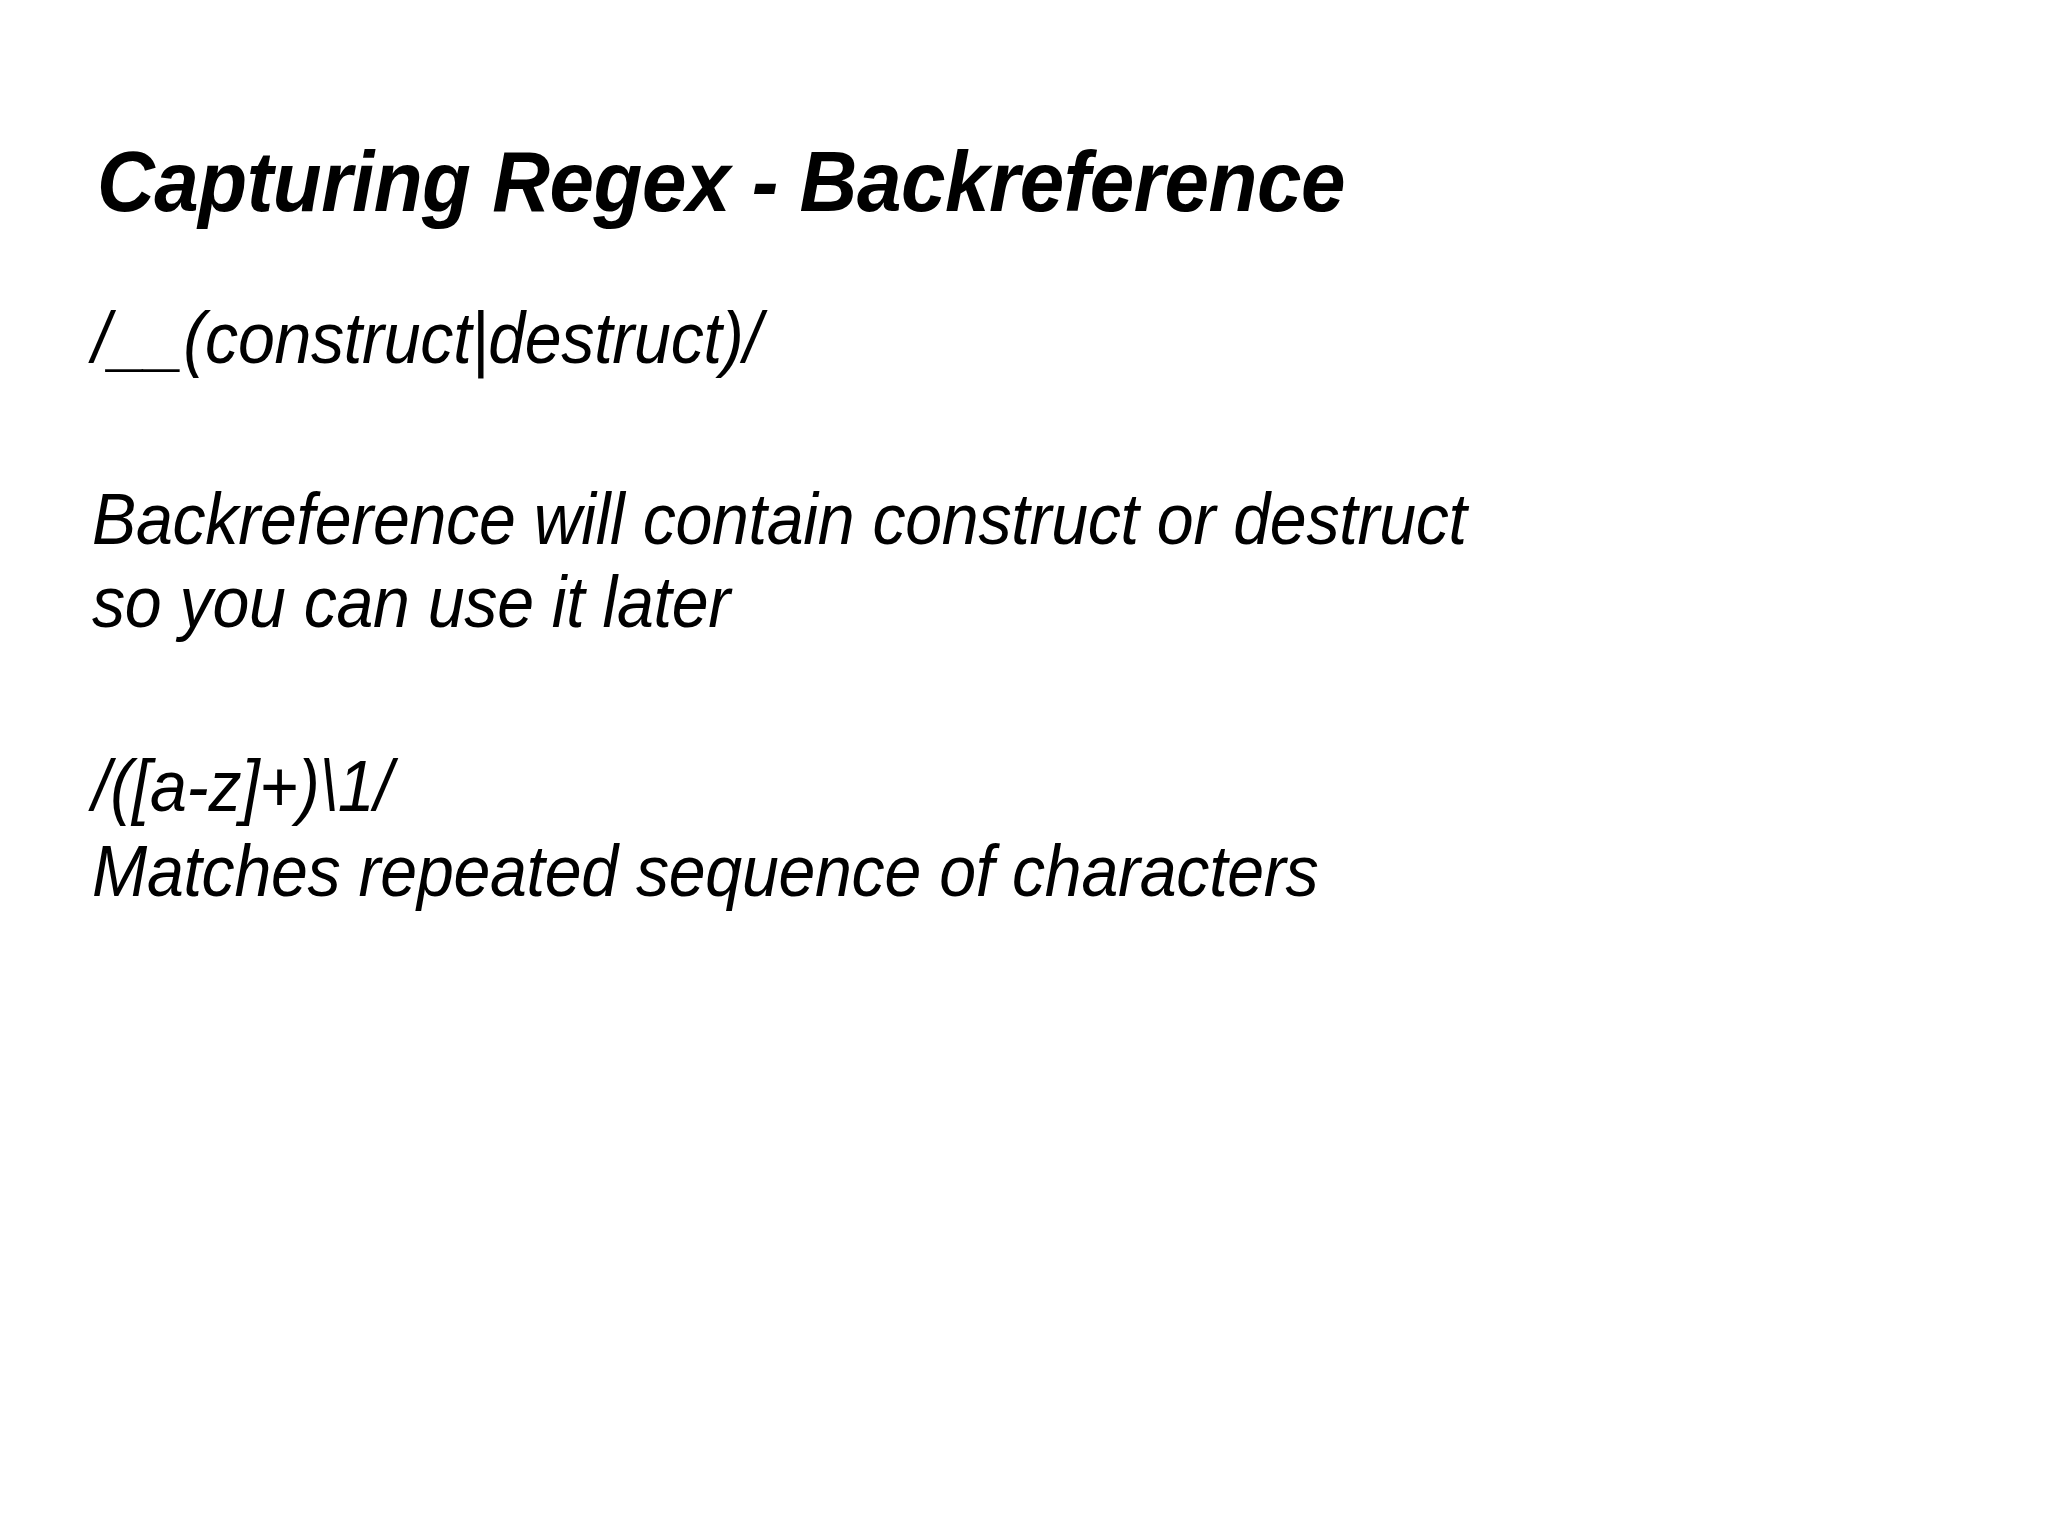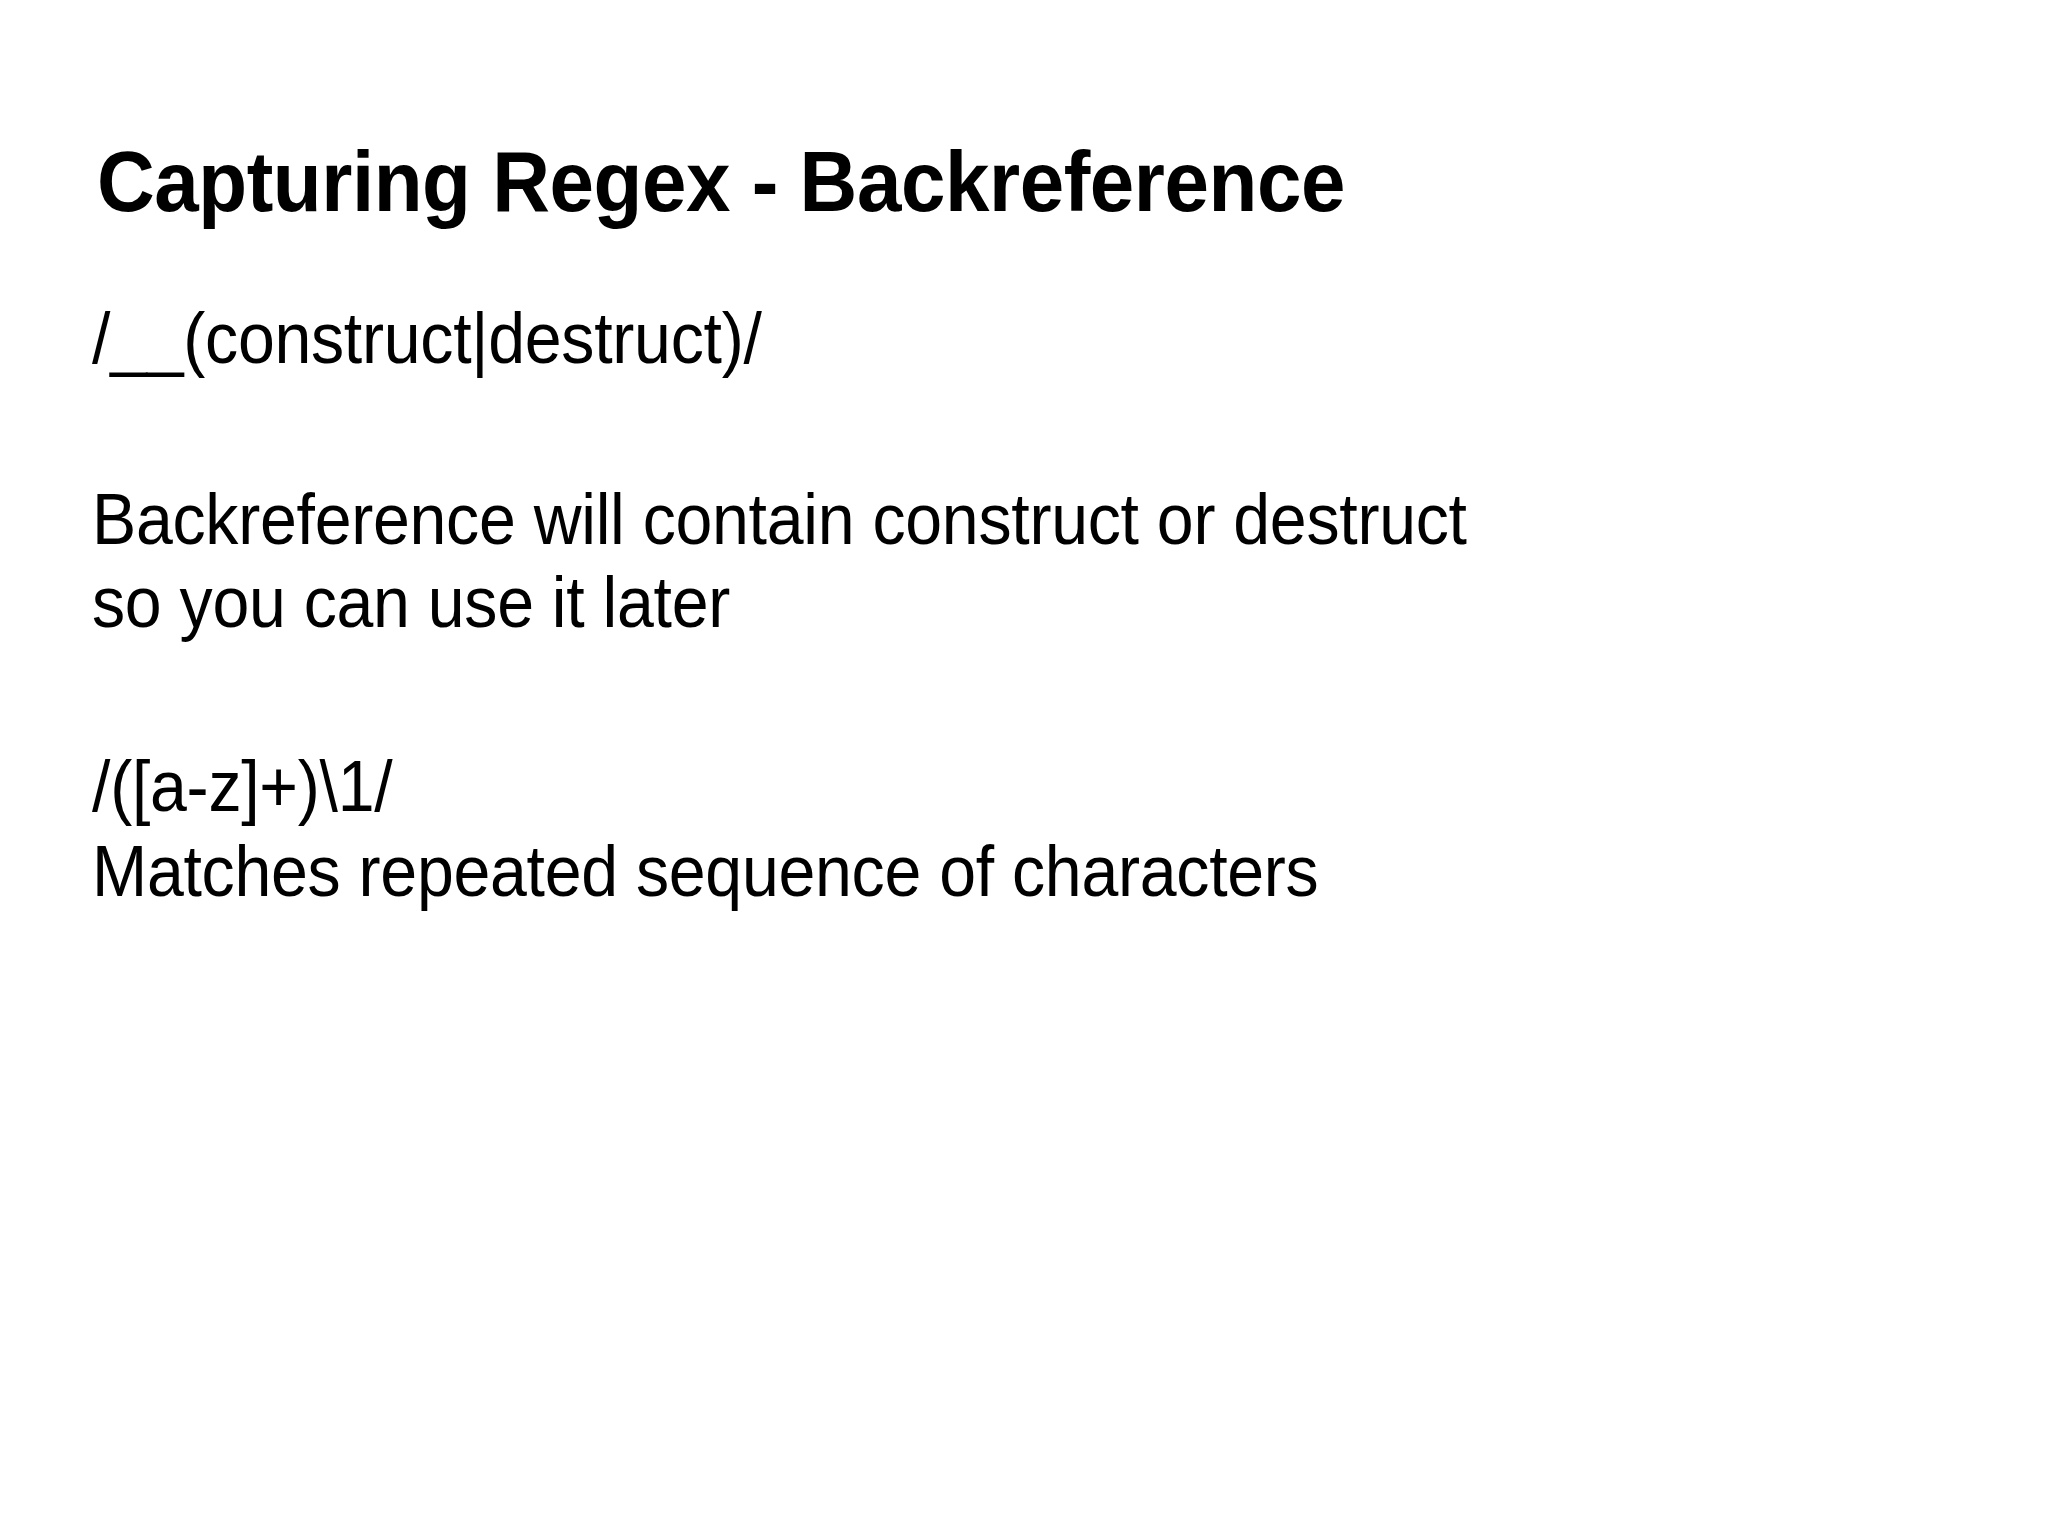--- a/index.html
+++ b/index.html
@@ -25,20 +25,21 @@
     box-sizing: border-box;
   }
 
   
   #slide-body {
     position: absolute;
     left: 92px;
     top: 0;
     width: 1900px;
     height: 100%;
+    font-style: italic;
   }
 
   
   .slide-title {
     position: absolute;
     left: 5px;
     top: 136px;
     margin: 0;
     padding: 0;
     font-size: 86px;

